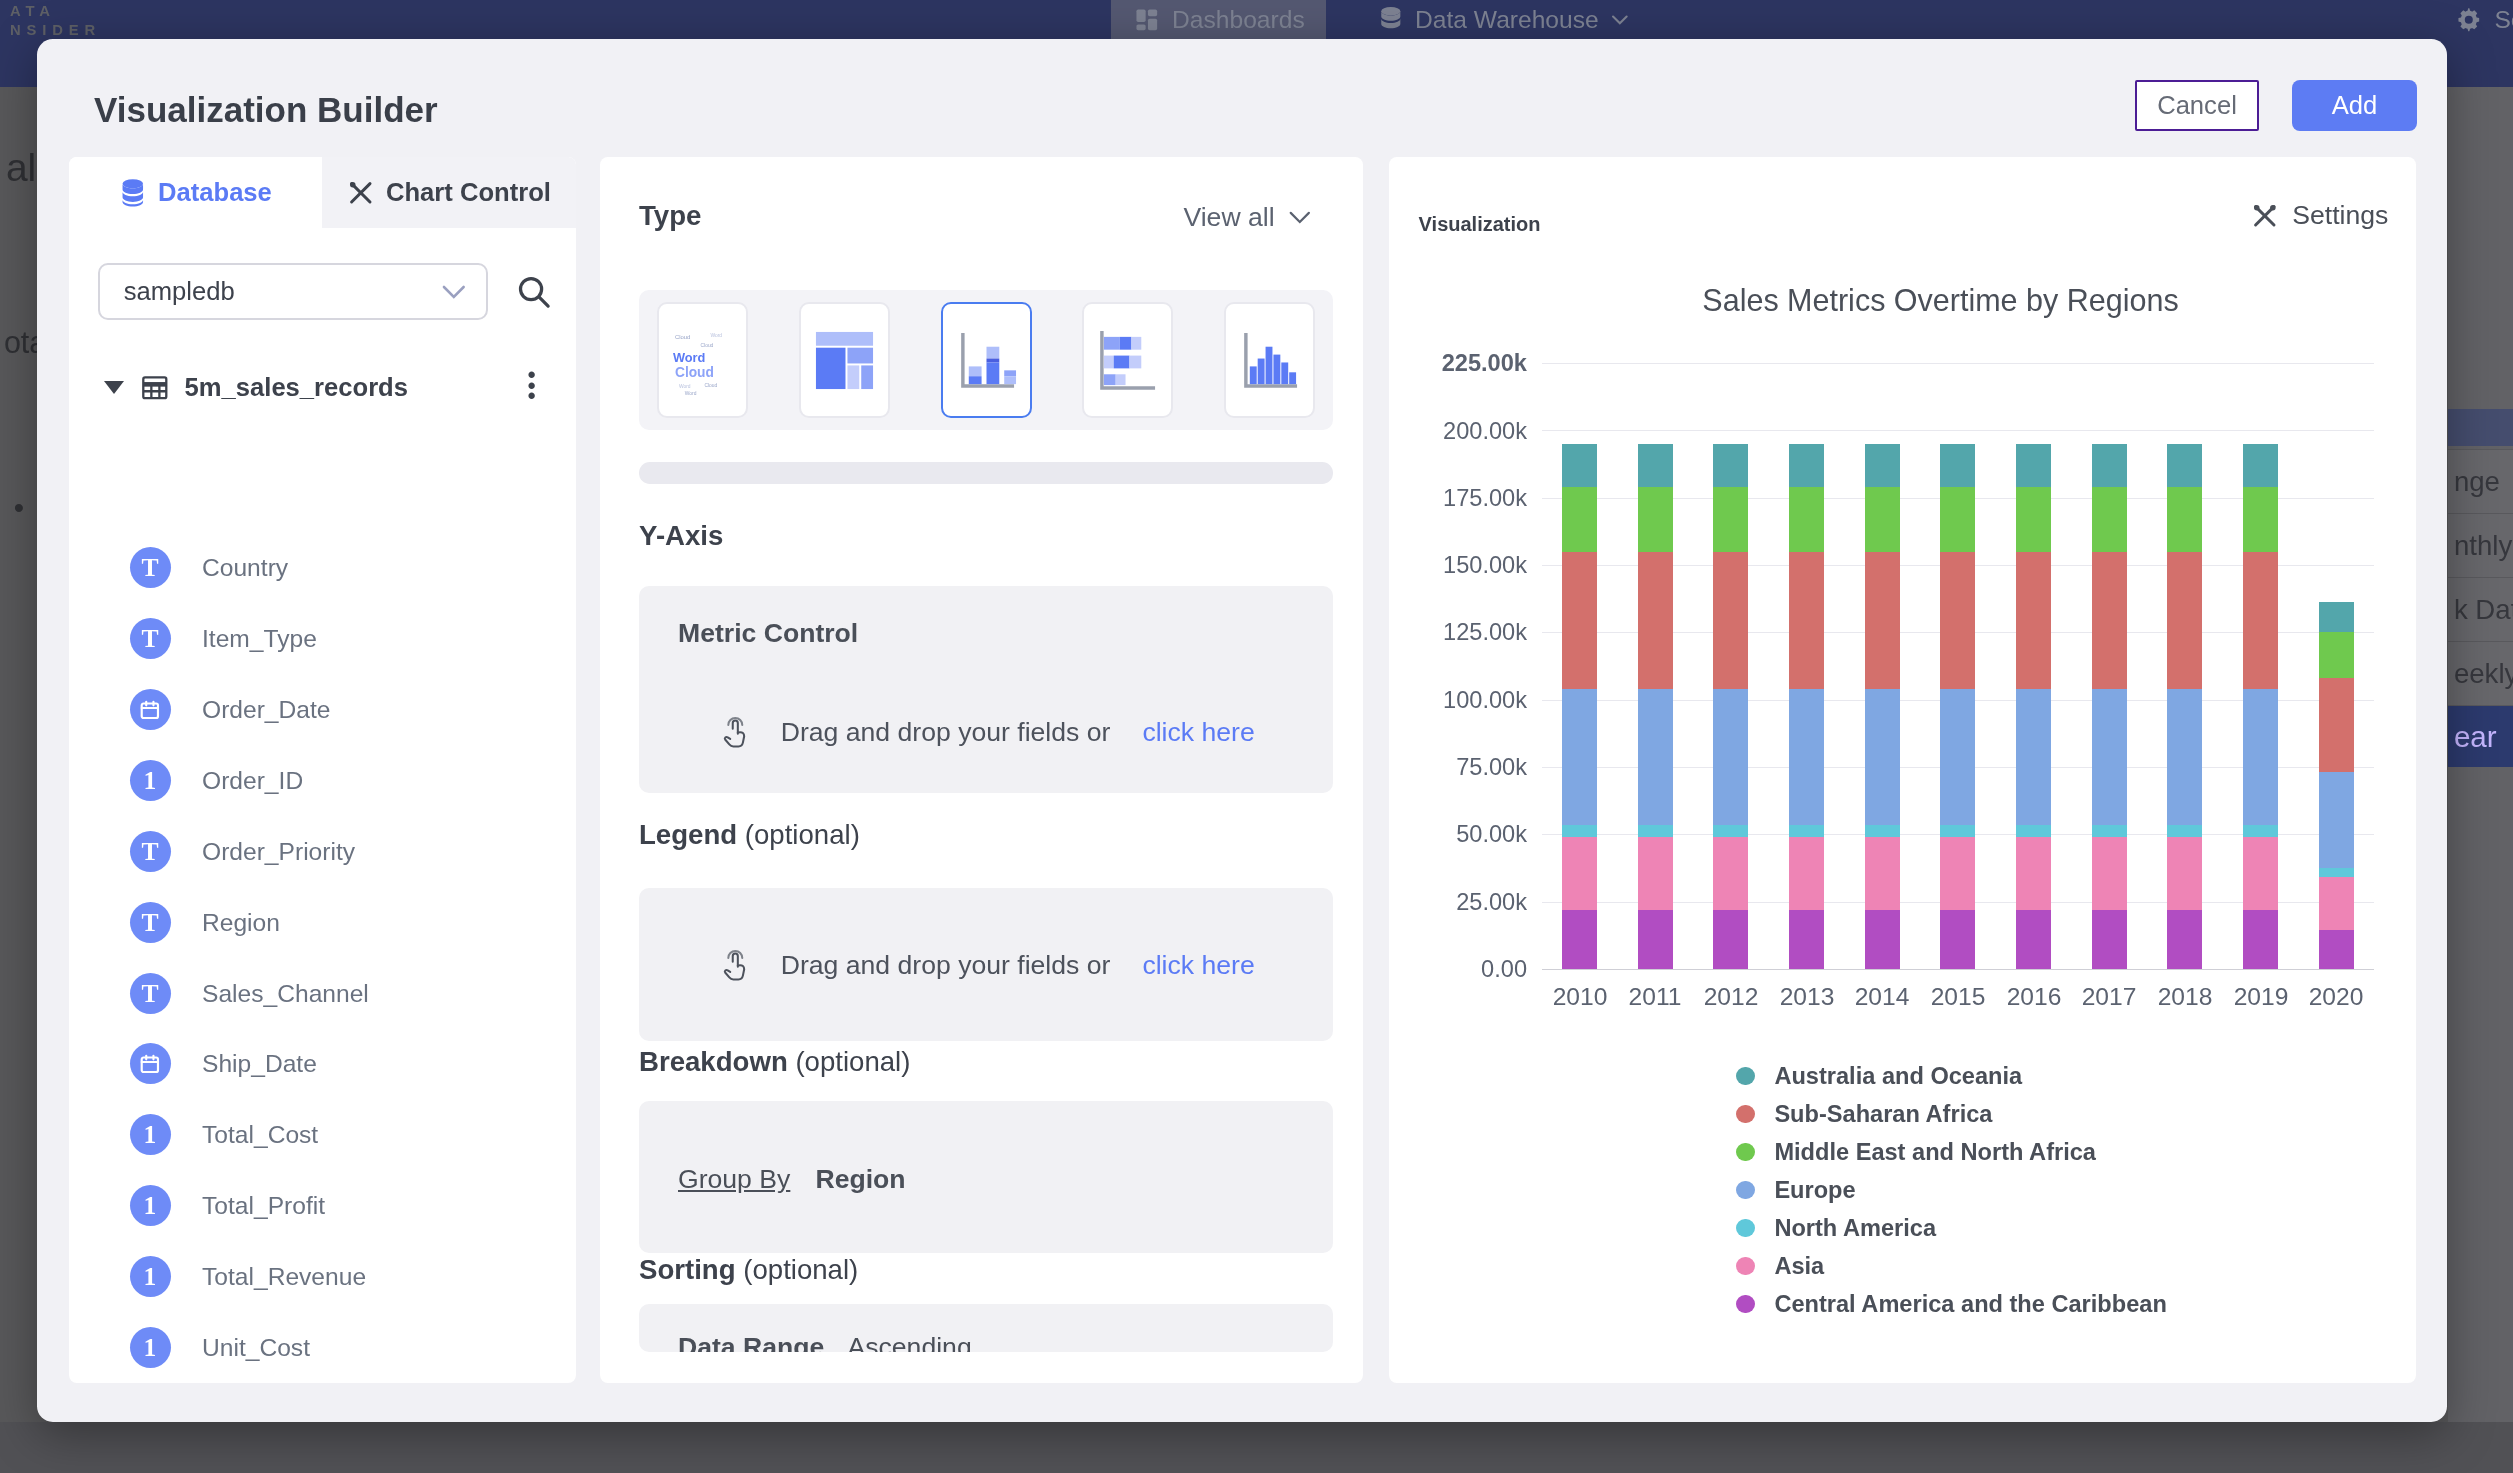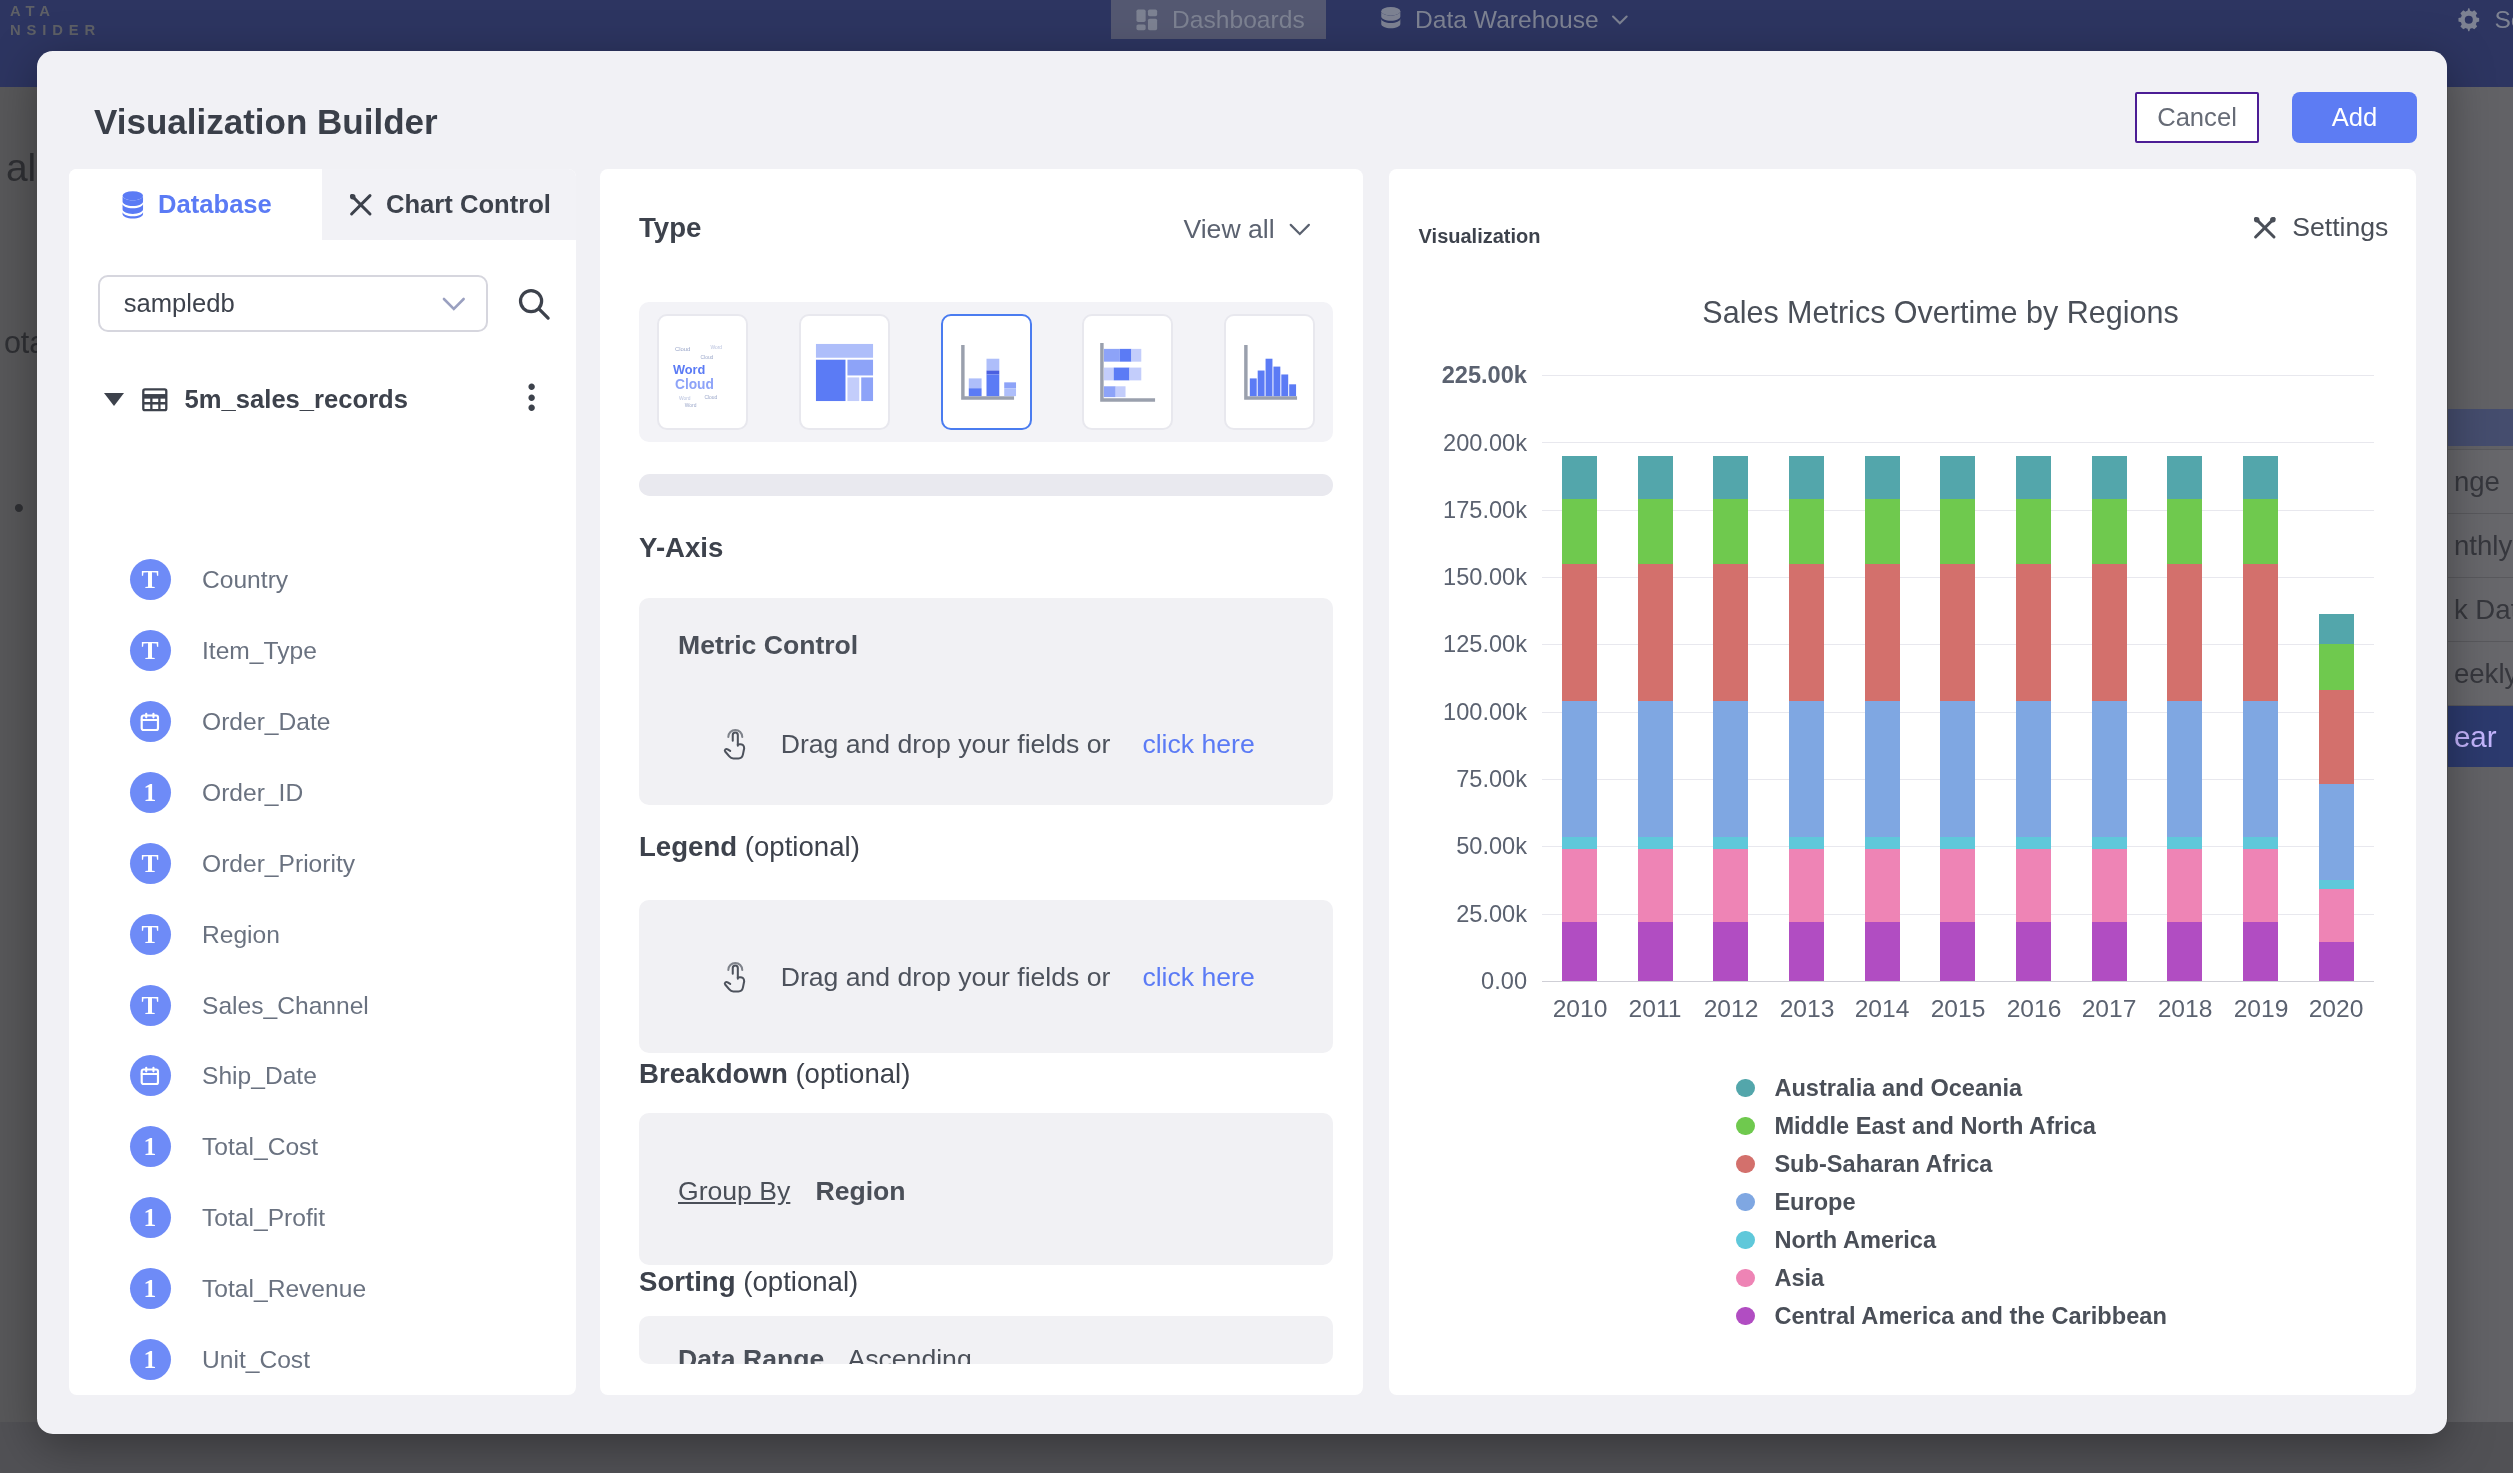--- a/index.html
+++ b/index.html
@@ -29,21 +29,21 @@
     border-top:1px solid #59595d; background:#67676b; color:#36373d; font-size:27.6px;
     display:flex; align-items:center; padding-left:5.9px; white-space:nowrap; }
   #right-strip .navy-block { position:absolute; left:0; top:322px; width:66px;
     height:37px; background:#454d6e; }
   #right-strip .drow.hl { background:#2c3a6e; color:#c4b5fd; font-size:29.6px; height:62px; }
   #bottom-strip { position:absolute; left:0; top:1422px; width:2514px; height:51px;
     background:#515155; }
 
   
   #modal { position:absolute; left:37px; top:39px; width:2410px; height:1383px;
-    background:#f1f1f5; border-radius:15.8px; box-shadow:0 11.8px 47px rgba(0,0,0,.35);margin-top:12px; }
+    background:#f1f1f5; border-radius:15.8px; box-shadow:0 11.8px 47px rgba(0,0,0,.35); }
   #modal-title { position:absolute; left:57px; top:51px; font-size:35px; font-weight:600;
     color:#3a3f49; }
   #btn-cancel { position:absolute; left:2098px; top:41px; width:124px; height:51px;
     background:#fff; border:2px solid #4c1d95; border-radius:2px; color:#666b76;
     font-size:25.6px; display:flex; align-items:center; justify-content:center; }
   #btn-add { position:absolute; left:2255px; top:41px; width:125px; height:51px;
     background:#5d7cf3; border-radius:7.9px; color:#fff; font-size:25.6px;
     display:flex; align-items:center; justify-content:center; }
 
   .panel { position:absolute; top:118px; height:1226px; background:#fff;
@@ -583,26 +583,26 @@
             <div class="seg" style="height: 46px; background: rgb(111, 201, 78);"></div>
             <div class="seg" style="height: 30px; background: rgb(83, 166, 171);"></div>
           </div>
         </div>
       <div id="chart-legend">
           <div class="leg-row">
             <span class="leg-dot" style="background: rgb(83, 166, 171);"></span>
             <span class="leg-label">Australia and Oceania</span>
           </div>
           <div class="leg-row">
+            <span class="leg-dot" style="background: rgb(211, 112, 108);"></span>
+            <span class="leg-label">Sub-Saharan Africa</span>
+          </div>
+          <div class="leg-row">
             <span class="leg-dot" style="background: rgb(111, 201, 78);"></span>
             <span class="leg-label">Middle East and North Africa</span>
-          </div>
-          <div class="leg-row">
-            <span class="leg-dot" style="background: rgb(211, 112, 108);"></span>
-            <span class="leg-label">Sub-Saharan Africa</span>
           </div>
           <div class="leg-row">
             <span class="leg-dot" style="background: rgb(127, 167, 226);"></span>
             <span class="leg-label">Europe</span>
           </div>
           <div class="leg-row">
             <span class="leg-dot" style="background: rgb(95, 200, 218);"></span>
             <span class="leg-label">North America</span>
           </div>
           <div class="leg-row">

